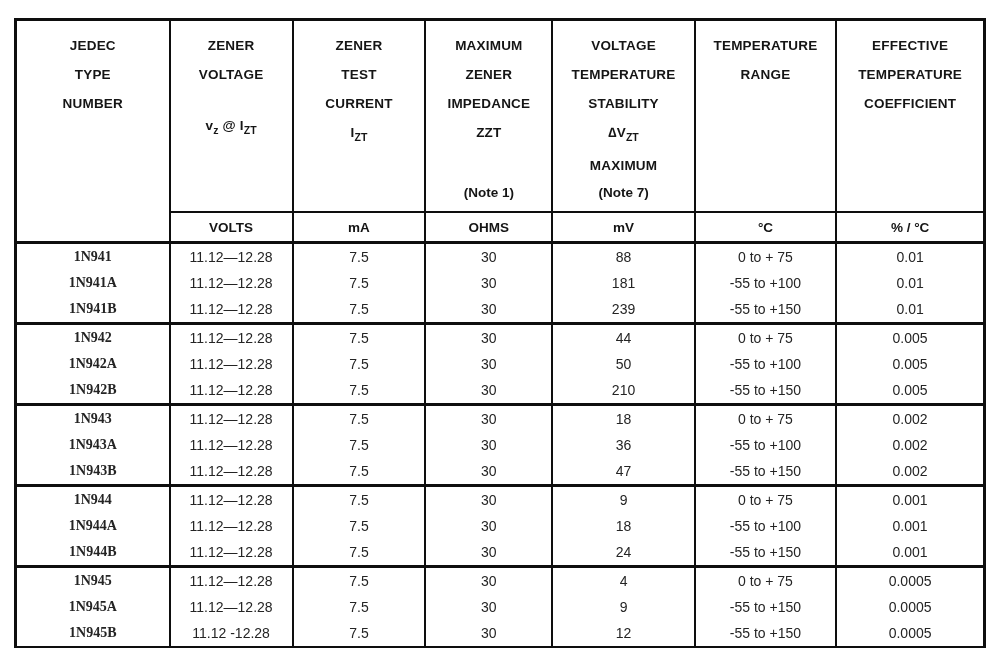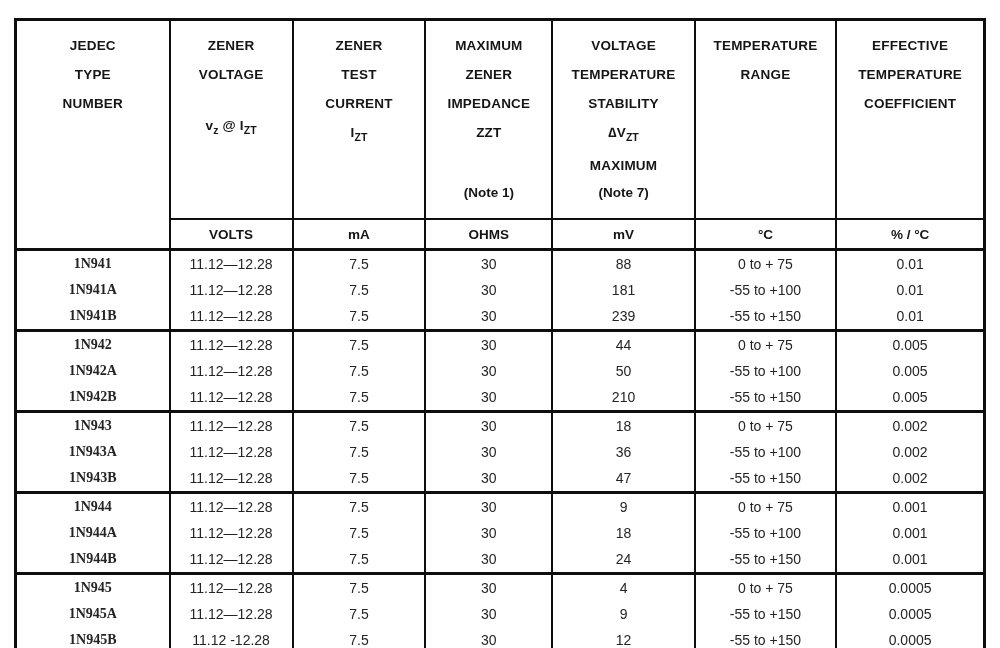--- a/index.html
+++ b/index.html
@@ -20,21 +20,21 @@
     vertical-align:top; height:165px; padding:0;
     font-weight:bold; font-size:13.5px; color:#151515;
     border-bottom:2px solid #0e0e0e;
   }
   .hwrap {
     display:flex; flex-direction:column; align-items:center;
     height:100%; box-sizing:border-box; padding-top:14px;gap:7px;
   }
   .h-line { line-height:22px; text-align:center; letter-spacing:0.2px; white-space:nowrap; }
   .h-gap { height:15px; }
-  .h-note { margin-top:auto; margin-bottom:16px; line-height:18px;text-align:center; }
+  .h-note { margin-top:auto; margin-bottom:9px; line-height:18px;text-align:center; }
   .sub { font-size:10.5px; vertical-align:-4px; letter-spacing:0; }
   
   .ucell {
     height:28px; padding:0; text-align:center; vertical-align:middle;
     font-weight:bold; font-size:13.5px; color:#151515;
     border-top:2px solid #0e0e0e; border-bottom:3px solid #0e0e0e;
   }
   
   tbody.grp { border-top:3px solid #0e0e0e; }
   tbody.grp td {

